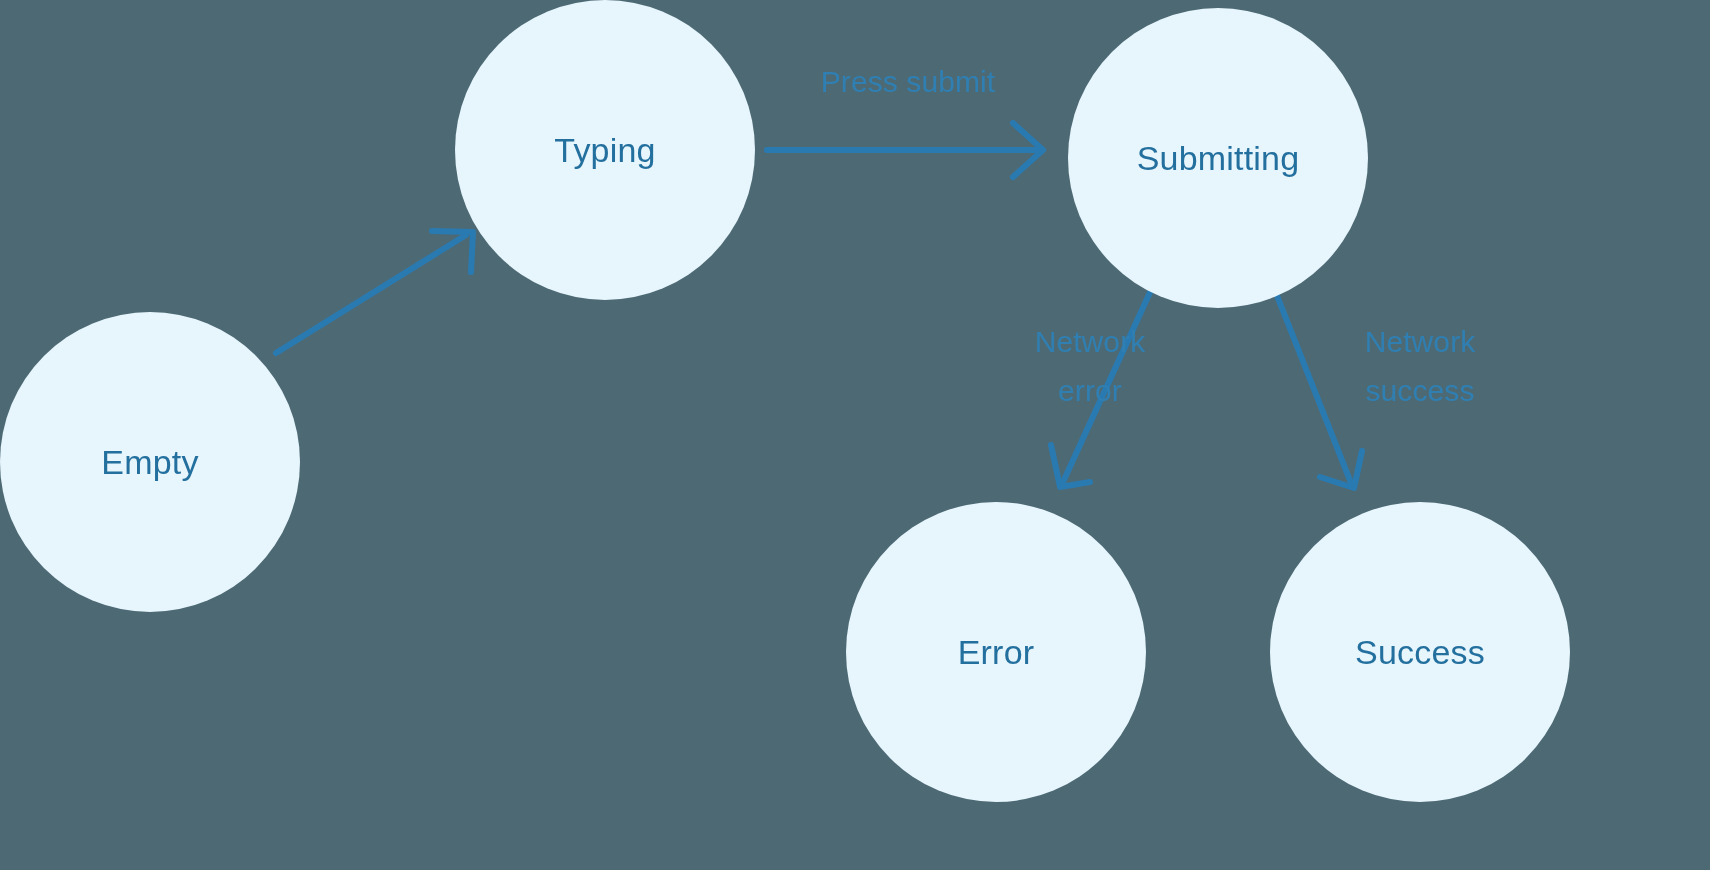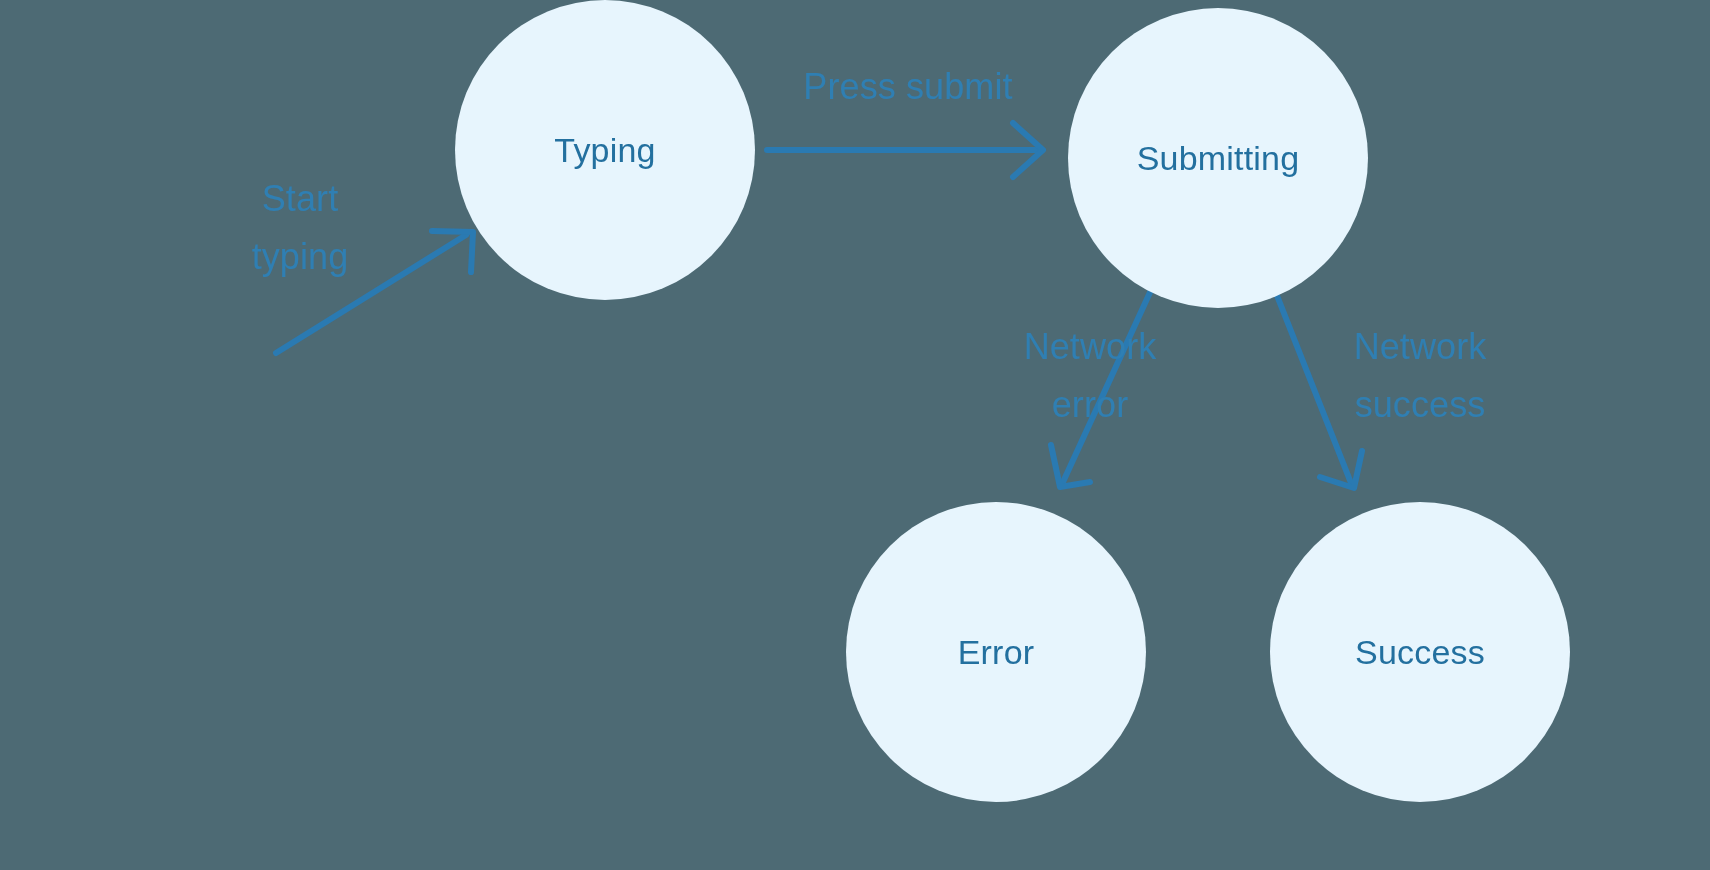--- a/index.html
+++ b/index.html
@@ -37,21 +37,21 @@
     color: #23709f;
     font-size: 34px;
     font-weight: 400;
     letter-spacing: 0.2px;
     white-space: nowrap;
     line-height: 1;
   }
   .edge-label {
     position: absolute;
     color: #2f7fb3;
-    font-size: 36px;
+    font-size: 30px;
     font-weight: 400;
     line-height: 1.62;
     text-align: center;
     white-space: pre-line;
     letter-spacing: 0.1px;
   }
 </style>
 </head>
 <body>
 
@@ -73,39 +73,40 @@
       <line x1="1152" y1="288" x2="1063" y2="482" stroke="#2a7ab2" stroke-width="6" stroke-linecap="round"></line>
       <polyline points="1051,445 1060,487 1090,482" fill="none" stroke="#2a7ab2" stroke-width="6" stroke-linecap="round" stroke-linejoin="round"></polyline>
     </g>
 
     <g>
       <line x1="1274" y1="288" x2="1351" y2="483" stroke="#2a7ab2" stroke-width="6" stroke-linecap="round"></line>
       <polyline points="1320,477 1354,488 1362,451" fill="none" stroke="#2a7ab2" stroke-width="6" stroke-linecap="round" stroke-linejoin="round"></polyline>
     </g>
   </svg>
 
+  <div class="state-node" style="left:0px; top:312px; width:300px; height:300px;">
+    <span class="state-node-label">Empty</span>
+  </div>
 
   <div class="state-node" style="left:455px; top:0px; width:300px; height:300px;">
     <span class="state-node-label">Typing</span>
   </div>
 
   <div class="state-node" style="left:1068px; top:0px; width:300px; height:300px;margin-top:8px;">
     <span class="state-node-label">Submitting</span>
   </div>
 
   <div class="state-node" style="left:846px; top:502px; width:300px; height:300px;">
     <span class="state-node-label">Error</span>
   </div>
 
   <div class="state-node" style="left:1270px; top:502px; width:300px; height:300px;">
     <span class="state-node-label">Success</span>
   </div>
 
-  <div class="edge-label" style="left:180px; top:170px; width:240px;">Start
-typing</div>
 
   <div class="edge-label" style="left:748px; top:58px; width:320px;">Press submit</div>
 
   <div class="edge-label" style="left:930px; top:318px; width:320px;">Network
 error</div>
 
   <div class="edge-label" style="left:1260px; top:318px; width:320px;">Network
 success</div>
 
 </div>

